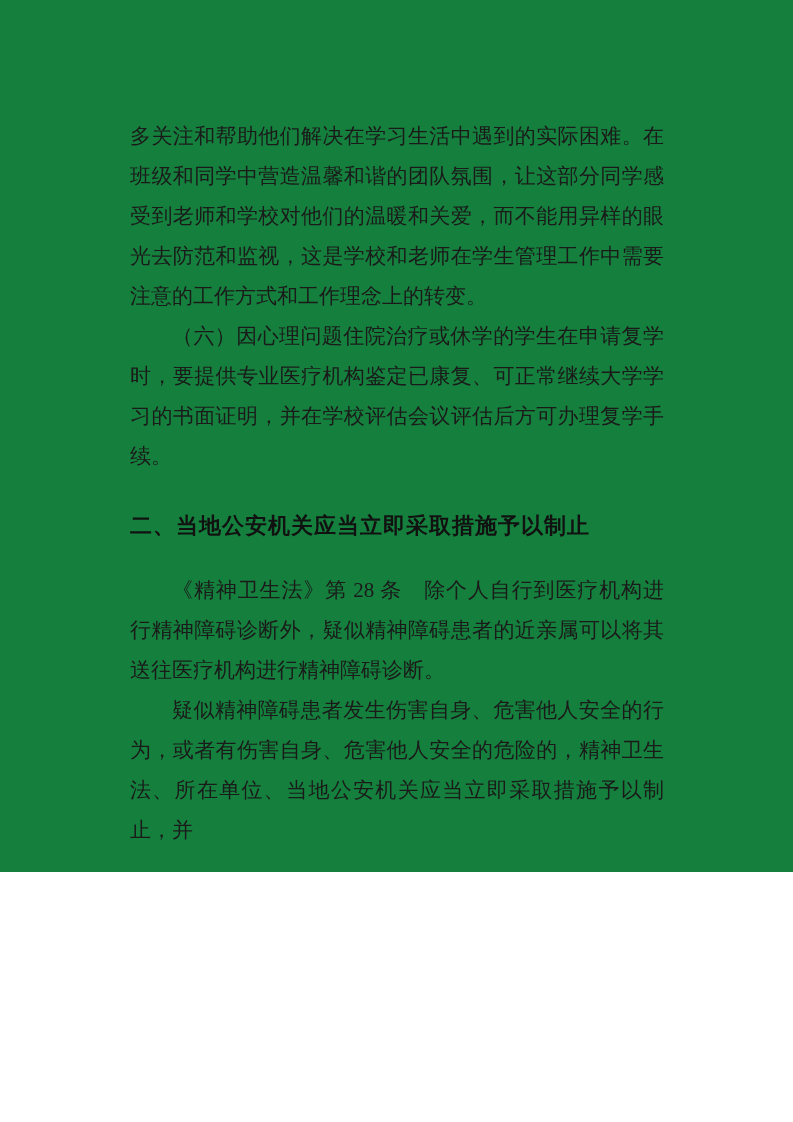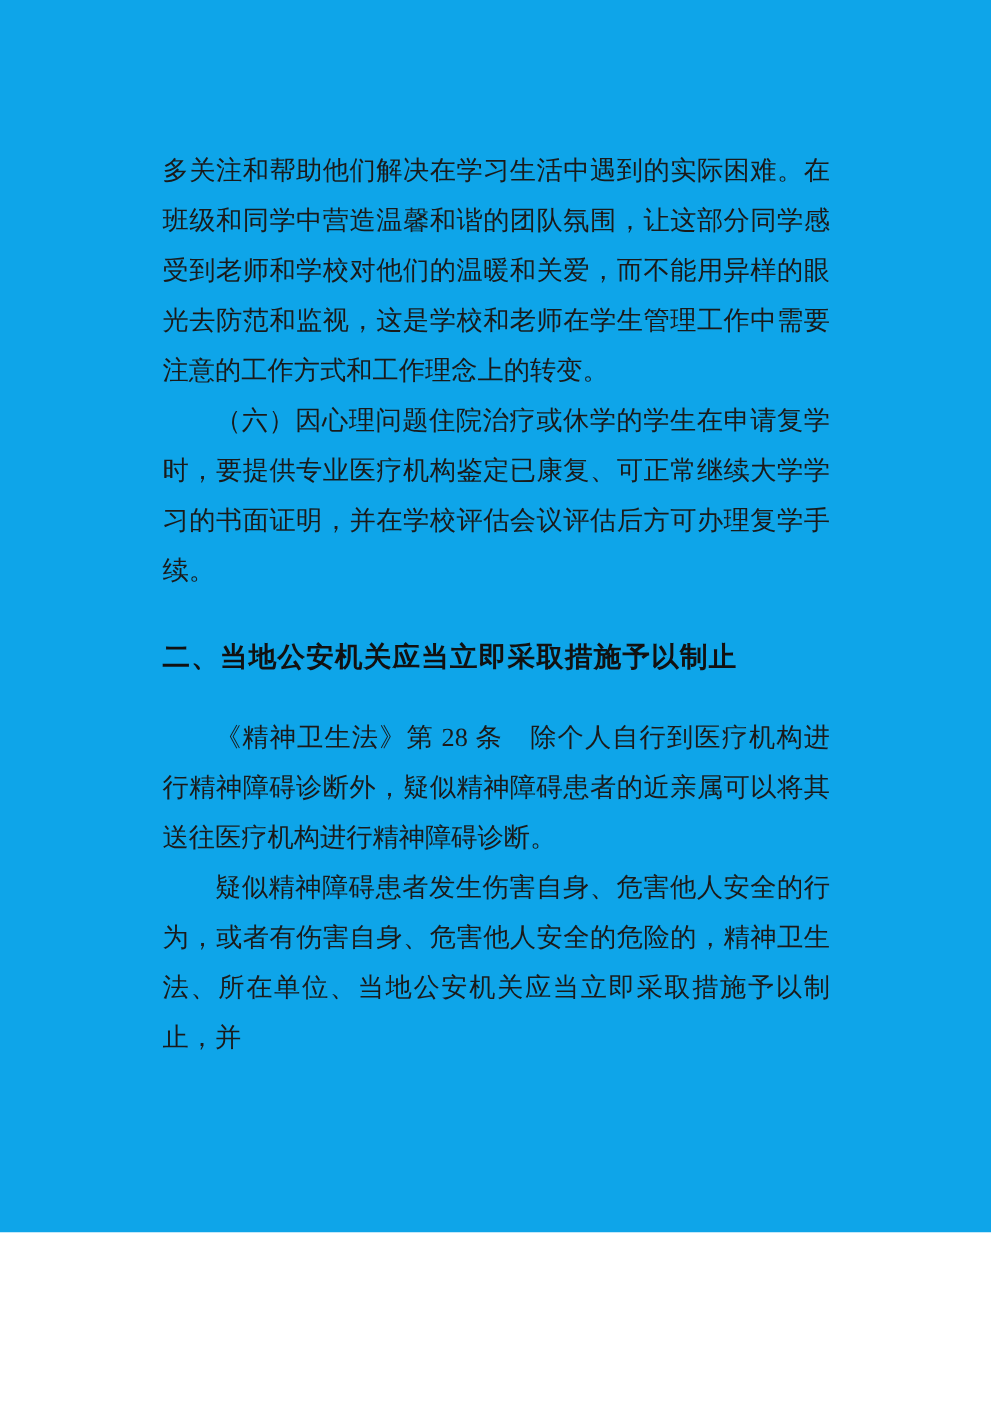--- a/index.html
+++ b/index.html
@@ -3,22 +3,22 @@
 <meta charset="utf-8">
 <style>
   html, body {
     margin: 0;
     padding: 0;
     background: #ffffff;
   }
   .page {
     position: relative;
     width: 793px;
-    height: 986px;
-    background: #0ea5e9;
+    height: 872px;
+    background: #15803d;
     overflow: hidden;
   }
   .content {
     position: absolute;
     left: 130px;
     top: 116px;
     width: 534px;
     font-family: "Liberation Serif", "DejaVu Serif", serif;
     font-size: 21px;
     line-height: 40px;

